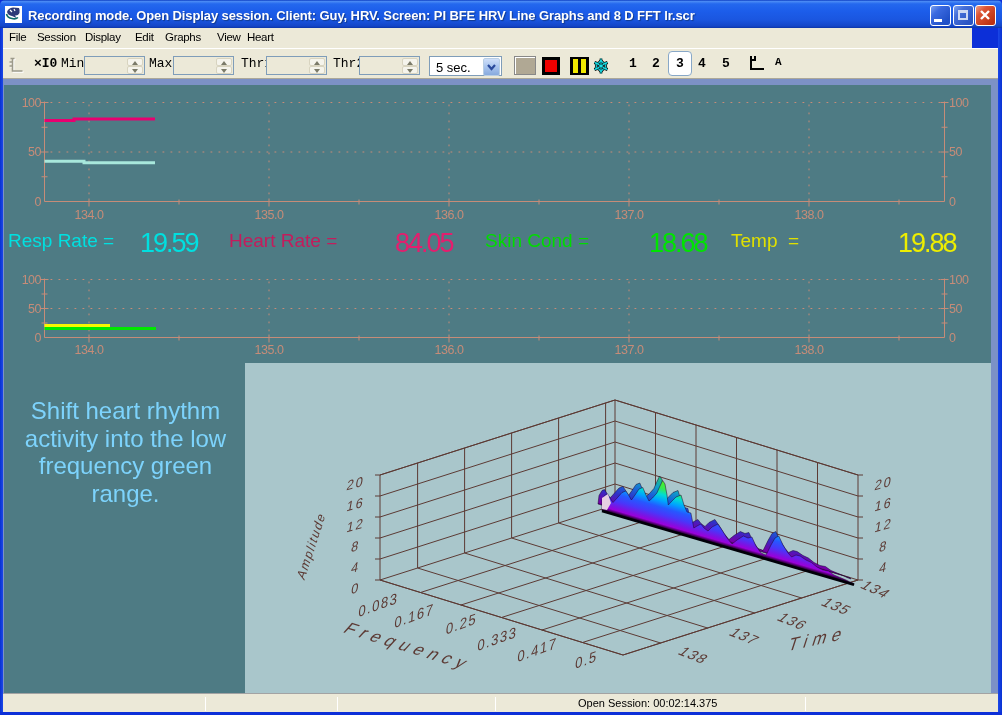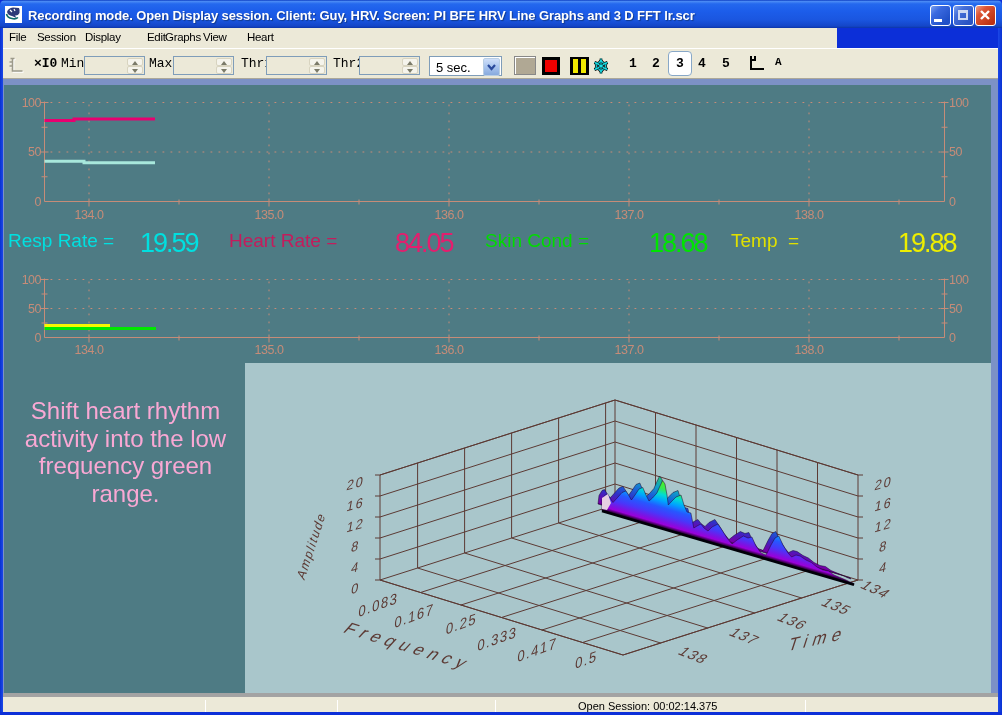--- a/index.html
+++ b/index.html
@@ -2,78 +2,78 @@
 <html><head><meta charset="utf-8"><style>
 * { margin:0; padding:0; box-sizing:border-box; }
 html,body { width:1002px; height:715px; overflow:hidden; background:#0c2fd8;
   font-family:"Liberation Sans",sans-serif; }
 .abs { position:absolute; }
 #titlebar { left:0; top:0; width:1002px; height:28px; border-radius:5px 5px 0 0;
   background:linear-gradient(180deg,#0a3ac0 0%,#4a8af4 5%,#2468ee 14%,#1c5dea 40%,#1a56e0 70%,#1446c8 93%,#0c35a8 100%); }
 #title { left:28px; top:8px; color:#fff; font-size:13px; font-weight:bold;
   text-shadow:1px 1px 1px #123a8c; white-space:nowrap; letter-spacing:-0.1px; }
 #appicon { left:5px; top:6px; width:17px; height:17px; background:#fff; }
-#menubar { left:3px; top:28px; width:834px; height:20px; background:#ece9d8; color:#000;
+#menubar { left:3px; top:28px; width:969px; height:20px; background:#ece9d8; color:#000;
   font-size:11.5px; letter-spacing:-0.3px; }
 #menubar span { position:absolute; top:3px; }
 #toolbar { left:0px; top:48px; width:998px; height:31px; background:#ece9d8;
   border-top:1px solid #fff; border-bottom:1px solid #aca899; font-size:13px; color:#000; }
 #mdibg { left:3px; top:79px; width:995px; height:614px; background:#7c91c6; }
 #teal { left:4px; top:85px; width:987px; height:608px; background:#4e7b84; }
 #bluep { left:245px; top:363px; width:746px; height:330px; background:#a9c6cb; }
 #statusbar { left:3px; top:693px; width:995px; height:19px; background:#ece9d8;
-  border-top:4px solid #a3a3a3; font-size:11px; }
+  border-top:1px solid #a3a3a3; font-size:11px; }
 .sdiv { position:absolute; top:3px; width:1px; height:14px; background:#aca899;
   border-right:1px solid #fff; }
 #lborder { left:0; top:28px; width:3px; height:684px; background:linear-gradient(90deg,#0831d2,#1c48e8); }
 #rborder { left:998px; top:28px; width:4px; height:684px; background:linear-gradient(90deg,#1c48e8,#0831d2); }
 #bborder { left:0; top:712px; width:1002px; height:3px; background:#0c2fd8; }
 .winbtn { position:absolute; top:5px; width:21px; height:21px; border-radius:3px;
   border:1px solid #fff; color:#fff; }
 .tblab { position:absolute; top:7px;font-family:Liberation Mono, monospace; }
 .spin { position:absolute; top:7px; width:61px; height:19px; border:1px solid #7f9db9;
   background:#ece9d8; }
 .spin .btns { position:absolute; right:1px; top:1px; width:16px; height:15px; }
 .spin .b { position:absolute; left:0; width:16px; height:8px; background:#f5f4ec;
   border:1px solid #d8d4c0; border-radius:2px; }
 .arrow { position:absolute; width:0; height:0; border-left:3px solid transparent;
   border-right:3px solid transparent; left:4px; }
-#lefttext { left:4px; top:397px; width:243px; color:#f9a8d4; font-size:24px; line-height:27.5px;
+#lefttext { left:4px; top:397px; width:243px; color:#7dd3fc; font-size:24px; line-height:27.5px;
   text-align:center; }
 svg text { font-family:"Liberation Sans",sans-serif; }
 </style></head>
 <body>
 <div class="abs" id="titlebar"></div>
 <div class="abs" id="appicon">
  <svg width="17" height="17" viewBox="0 0 17 17">
   <rect x="0" y="0" width="17" height="17" fill="#fff"></rect>
   <path d="M2,6 Q3,2 8,1.5 L14,2 Q15,4 14.5,7 Q13,10 10,9.5 L11.5,12 L7,10 Q3,9.5 2,6 Z" fill="#2e3a78"></path>
   <path d="M5,4 L7,6 M9,3 L10,5" stroke="#fff" stroke-width="1.2"></path>
   <path d="M1.5,8 Q2.5,12 7,12.5 Q10.5,13.5 13,11.5" stroke="#0e6b6b" stroke-width="1.6" fill="none"></path>
  </svg>
 </div>
-<div class="abs" id="title">Recording mode. Open Display session. Client: Guy, HRV. Screen: PI BFE HRV Line Graphs and 3 D FFT lr.scr</div>
+<div class="abs" id="title">Recording mode. Open Display session. Client: Guy, HRV. Screen: PI BFE HRV Line Graphs and 8 D FFT lr.scr</div>
 <div class="winbtn" style="left:930px;background:linear-gradient(135deg,#7ba1f0 0%,#3b6ae0 30%,#2050c8 80%)">
   <div style="position:absolute;left:3px;top:13px;width:8px;height:3px;background:#fff"></div>
   </div>
 <div class="winbtn" style="left:953px;background:linear-gradient(135deg,#7ba1f0 0%,#466fd8 30%,#2a54c4 80%)">
   <div style="position:absolute;left:4px;top:4px;width:10px;height:10px;border:2px solid #cdd8f2;border-top-width:3px"></div>
   </div>
 <div class="winbtn" style="left:975px;background:linear-gradient(135deg,#f0a088 0%,#dd5535 30%,#bc3213 85%)">
   <svg width="19" height="19">
       <path d="M5,5 L13,13 M13,5 L5,13" stroke="#fff" stroke-width="2.4"></path>
     </svg></div>
 
 <div class="abs" id="menubar">
  <span style="left:6px">File</span>
     <span style="left:34px">Session</span>
  <span style="left:82px">Display</span>
-    <span style="left:144px">Edit</span>
+    <span style="left:132px">Edit</span>
  <span style="left:162px">Graphs</span>
-    <span style="left:200px">View</span>
+    <span style="left:214px">View</span>
  <span style="left:244px">Heart</span>
 </div>
 
 <div class="abs" id="toolbar">
  <svg class="abs" style="left:8px;top:8px" width="22" height="18" viewBox="0 0 22 18">
    <g stroke="#fff" stroke-width="1.6" fill="none">
      <path d="M5.5,2.5 L5.5,15 L15.5,15 M2.5,6 L5.5,6 M2.5,10 L5.5,10 M3.5,2.5 L7.5,2.5"></path>
    </g>
    <g stroke="#9c9a8a" stroke-width="1.6" fill="none">
      <path d="M4.5,1.5 L4.5,14 L14.5,14 M1.5,5 L4.5,5 M1.5,9 L4.5,9 M2.5,1.5 L6.5,1.5"></path>

